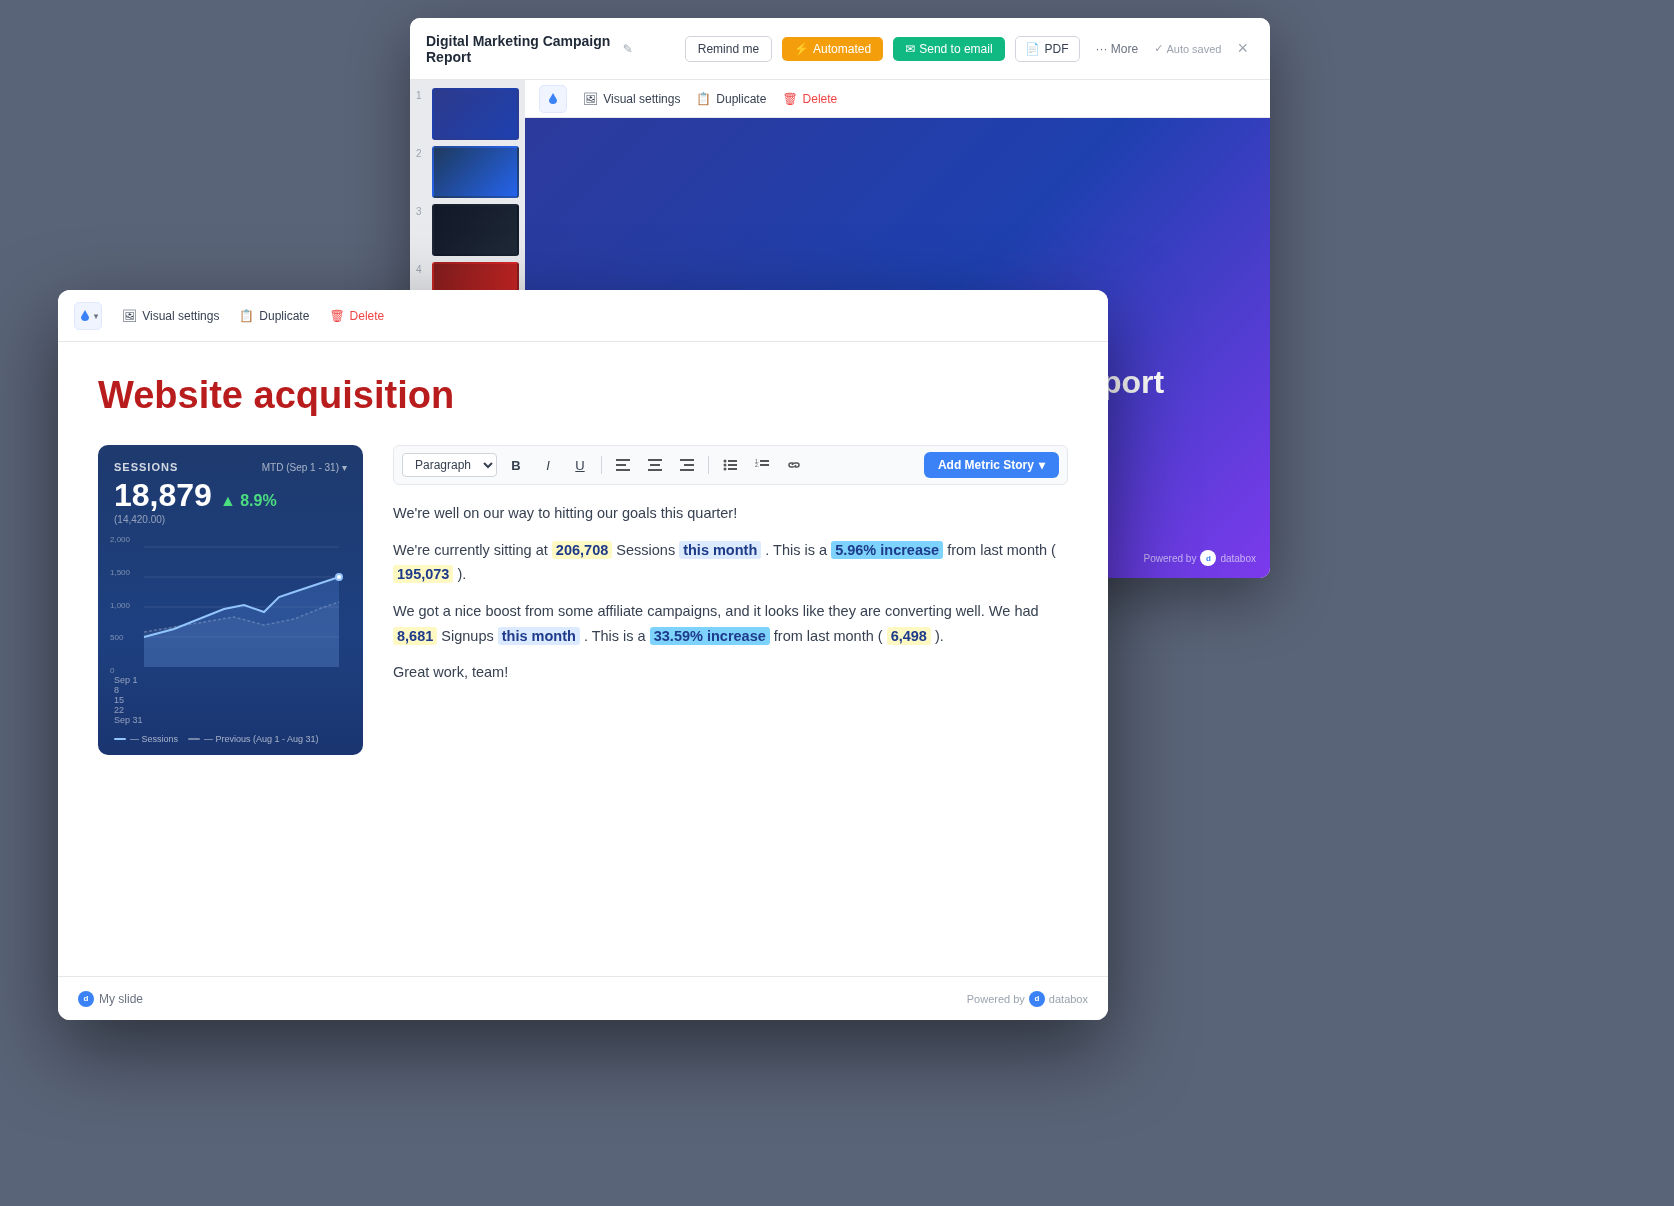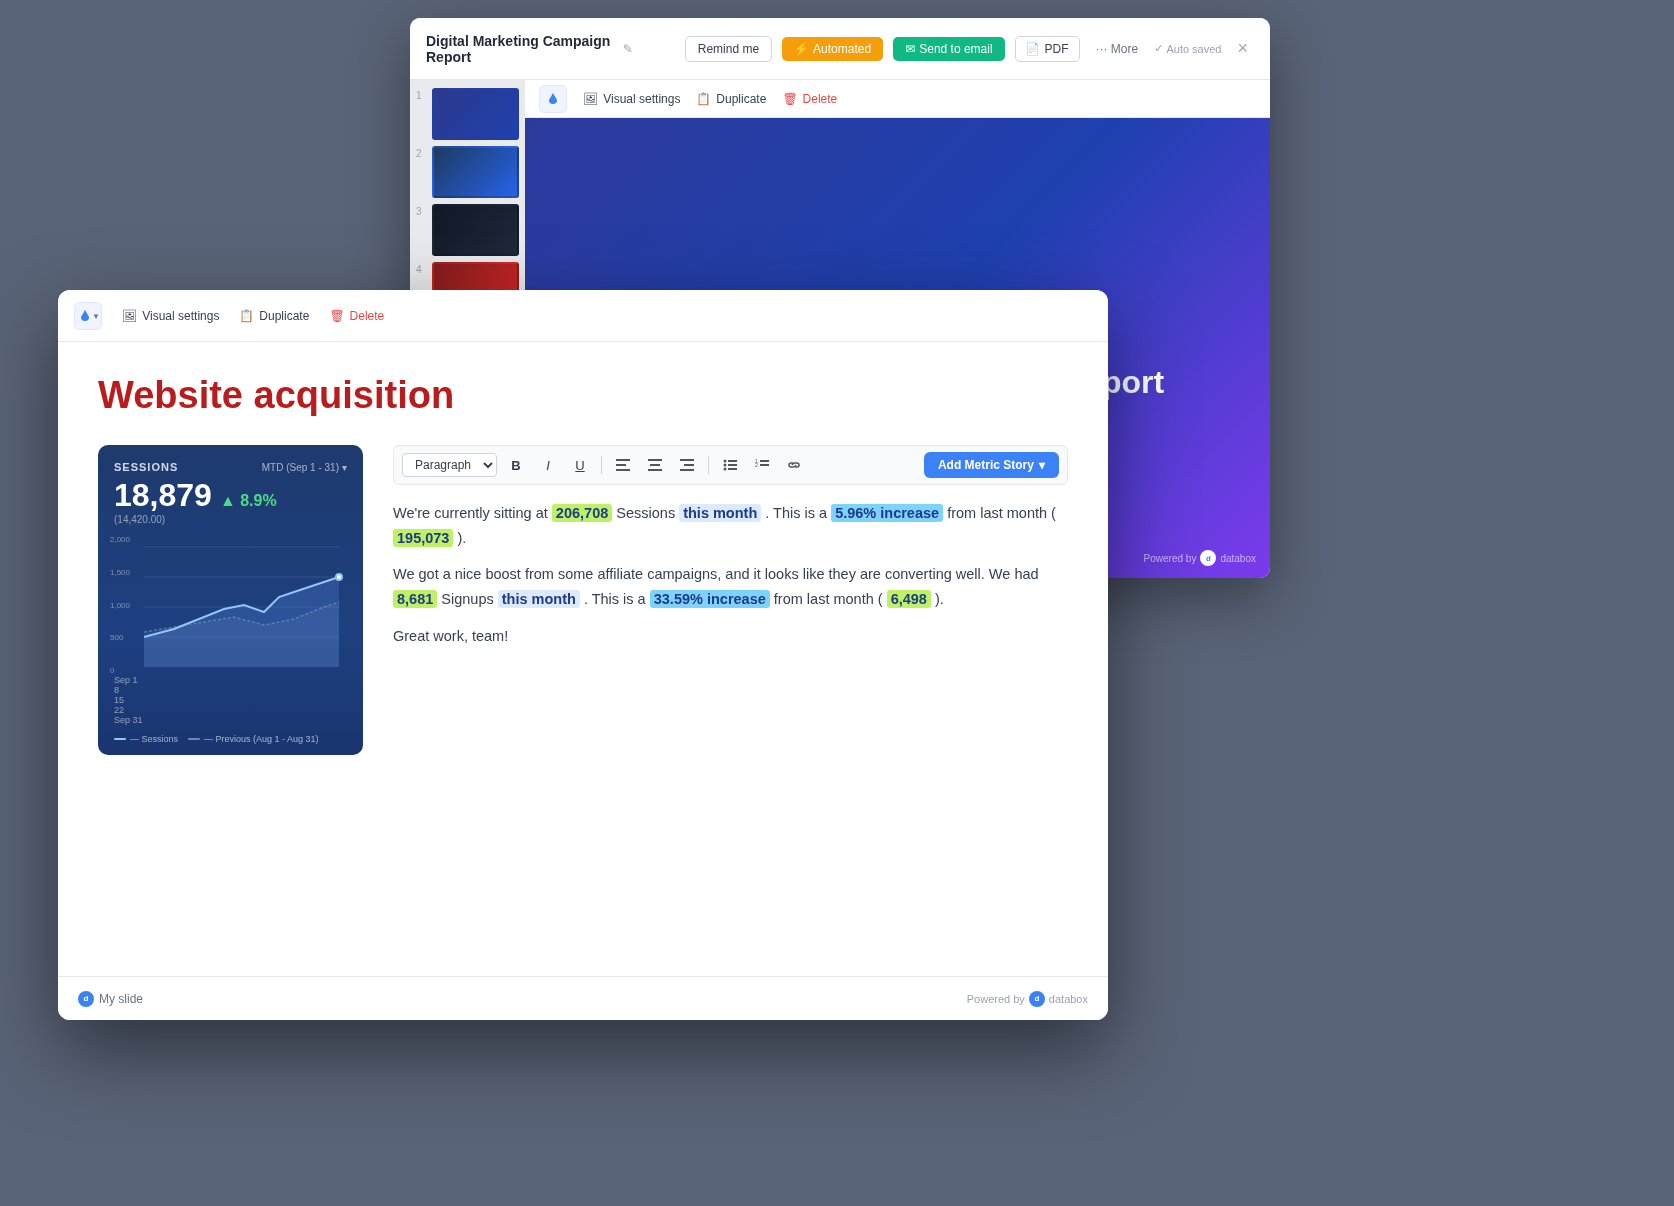--- a/index.html
+++ b/index.html
@@ -392,21 +392,21 @@
     }
     .editor-content {
       font-size: 14.5px;
       line-height: 1.7;
       color: #374151;
     }
     .editor-content p {
       margin-bottom: 12px;
     }
     .highlight-value {
-      background: #bef264;
+      background: #fef9c3;
       color: #1e3a8a;
       font-weight: 700;
       border-radius: 3px;
       padding: 1px 4px;
     }
     .highlight-label {
       background: #dbeafe;
       color: #1e3a8a;
       font-weight: 700;
       border-radius: 3px;
@@ -698,20 +698,23 @@
               </svg>
           </button>
           <button class="btn-add-metric">
             <span>Add Metric Story</span>
             <span>▾</span>
           </button>
         </div>
 
         <div class="editor-content">
           <p>
+            <span>We're well on our way to hitting our goals this quarter!</span>
+          </p>
+          <p>
             <span>We're currently sitting at</span>
             <span class="highlight-value">206,708</span>
             <span> </span>
             <span>Sessions</span>
             <span> </span>
             <span class="highlight-label">this month</span>
             <span>. This is a</span>
             <span> </span>
             <span class="highlight-pct">5.96% increase</span>
             <span> </span>

